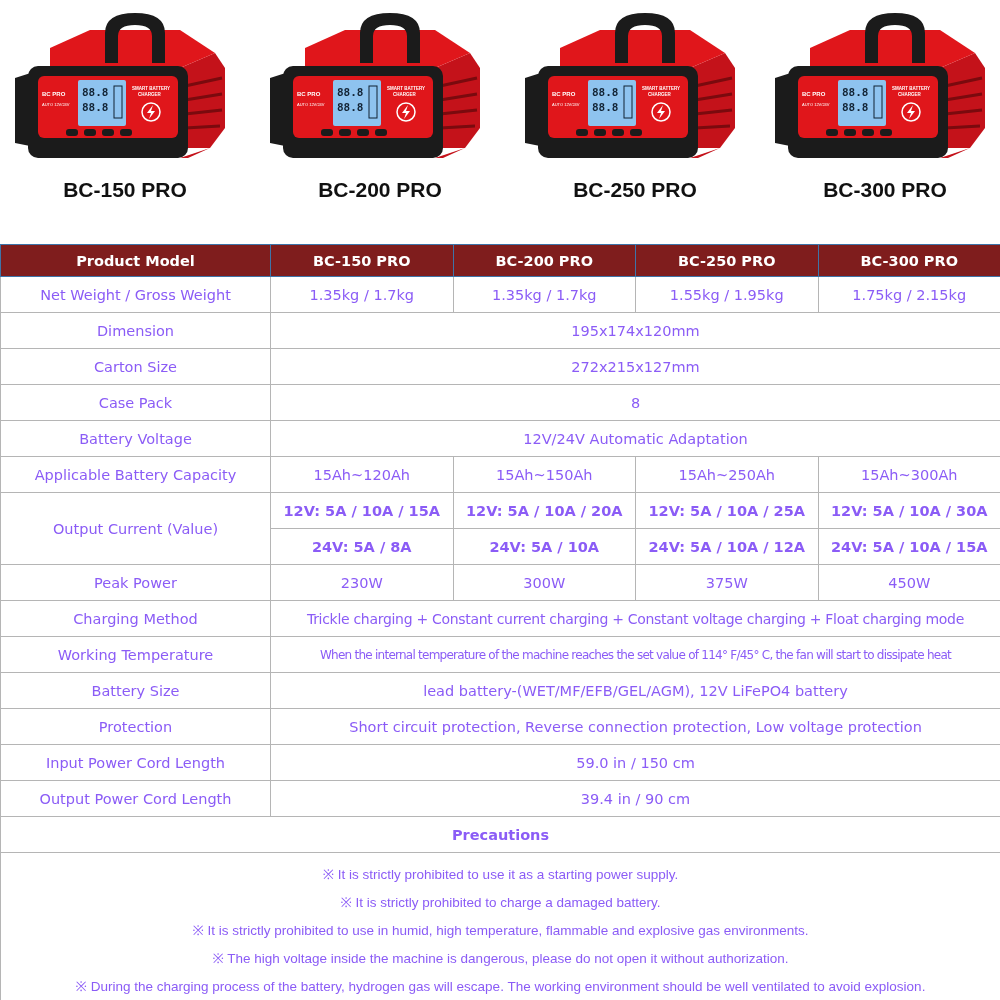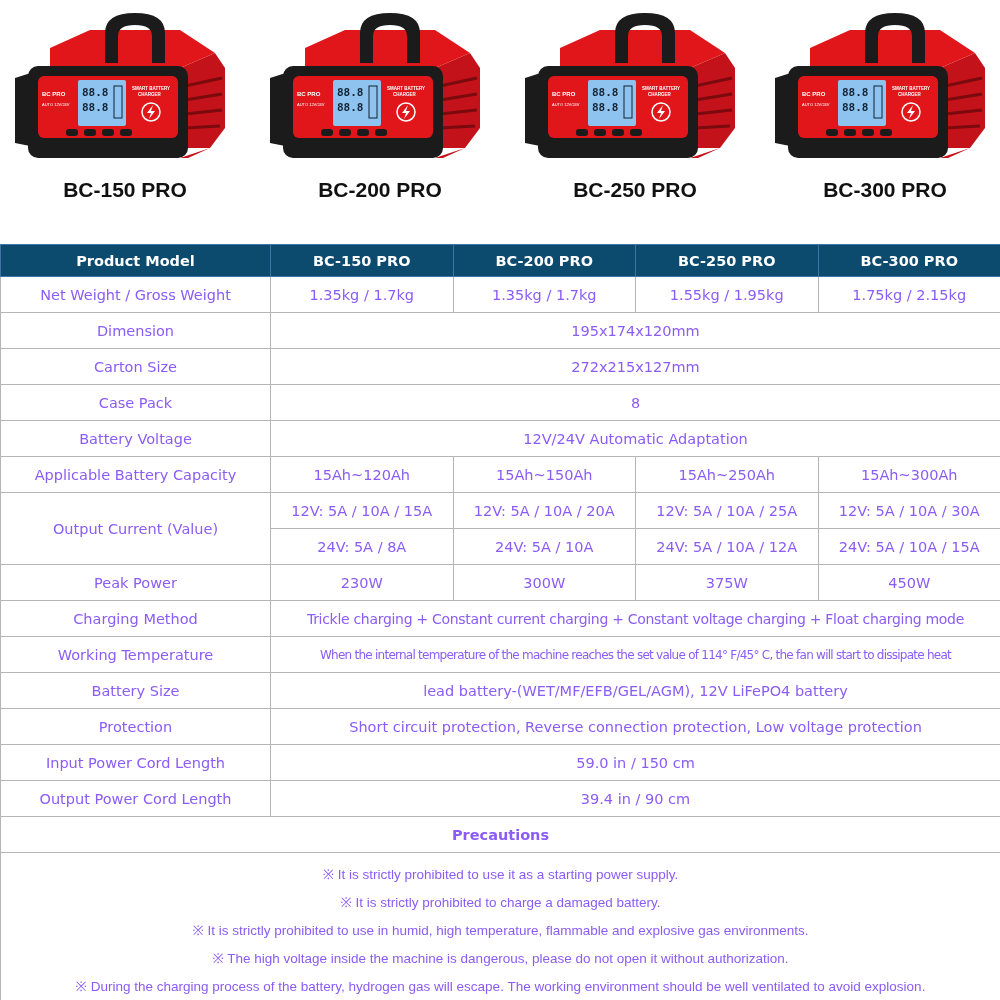--- a/index.html
+++ b/index.html
@@ -21,25 +21,25 @@
     position: absolute; left: 0; top: 244px; width: 1000px;
     border-collapse: collapse; table-layout: fixed;
     font-family: "DejaVu Sans", sans-serif;
   }
   table.spec td, table.spec th {
     border: 1px solid #b5b5b5; text-align: center; vertical-align: middle;
     font-size: 14.5px; color: #8b5cf6; font-weight: normal; height: 36px;
     padding: 0 2px; white-space: nowrap; overflow: hidden;
   }
   table.spec th {
-    background: #0c4a6e; color: #ffffff; font-weight: bold; height: 32px;
+    background: #7f1d1d; color: #ffffff; font-weight: bold; height: 32px;
     border-color: #3e74a8; font-size: 14.5px;
   }
   table.spec td.narrow { font-size: 13px; letter-spacing: -0.6px; }
-  table.spec td.oc { height: 36px; }
+  table.spec td.oc { height: 36px; font-weight: bold; }
   table.spec td.precaution-head { font-weight: bold; height: 36px; text-align: center; }
   table.spec td.precautions {
     height: 150px; font-family: "Liberation Sans", sans-serif;
     font-size: 13.5px; line-height: 24px; padding-top: 6px; white-space: normal;
   }
   .precautions p { margin: 4px; }
   col.c0 { width: 270px; }
   col.cx { width: 182.5px; }
 </style>
 </head>

